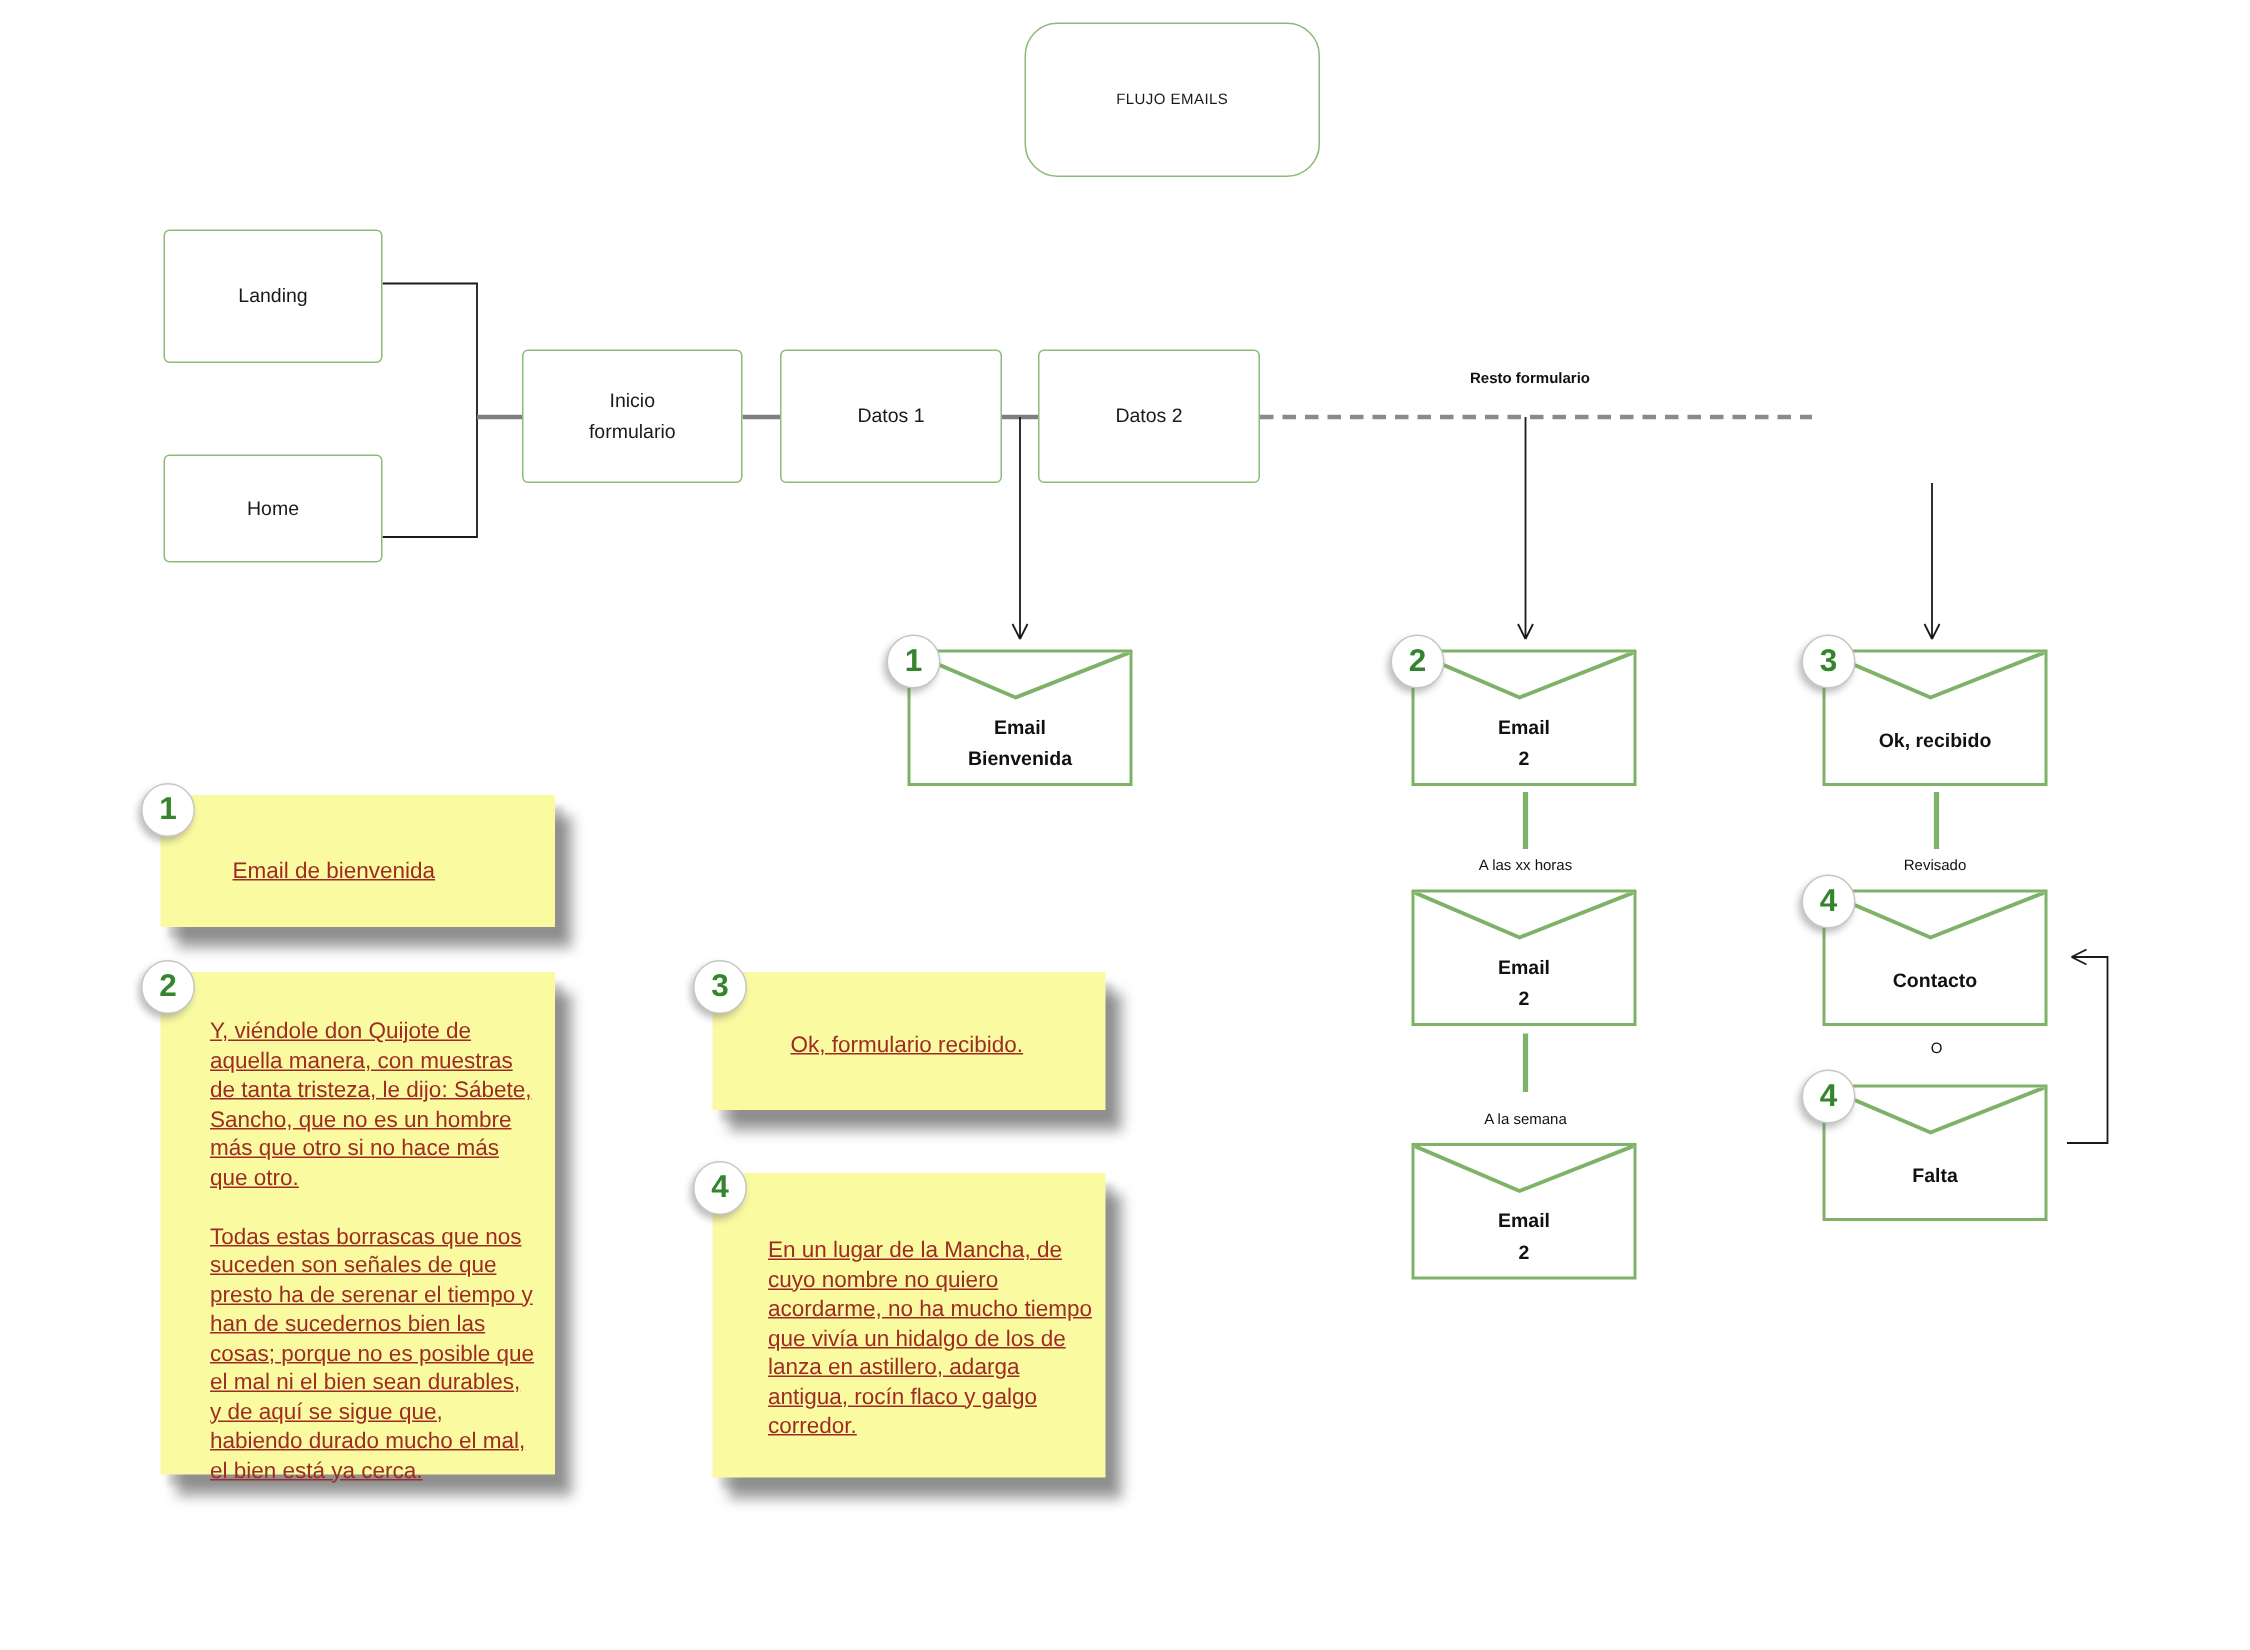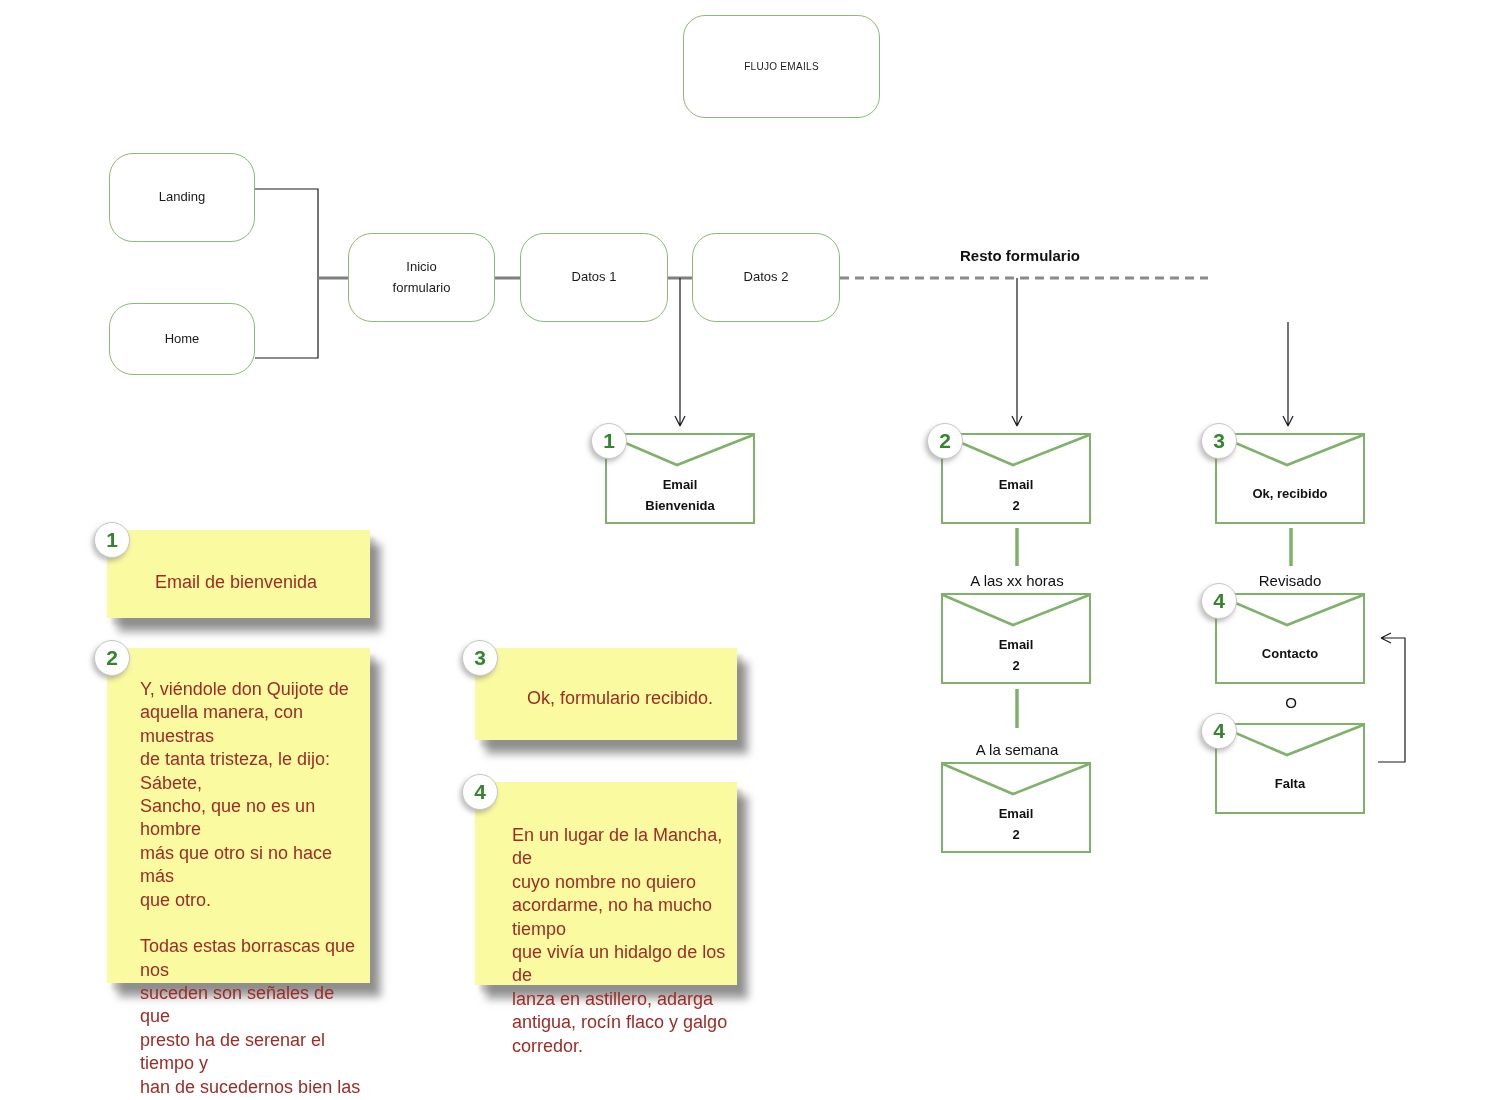--- a/index.html
+++ b/index.html
@@ -4,21 +4,21 @@
 <style>
   html,body{margin:0;padding:0;background:#fff;}
   .stage{
     position:relative;width:1500px;height:1100px;background:#ffffff;
     font-family:"Liberation Sans", sans-serif;overflow:hidden;
   }
   .layer{position:absolute;left:0;top:0;pointer-events:none;}
   
   .fnode{
     position:absolute;box-sizing:border-box;background:#fff;
-    border:1.5px solid #8bbb78;border-radius:24px;
+    border:1.5px solid #8bbb78;border-radius:4px;
     display:flex;align-items:center;justify-content:center;text-align:center;
     font-size:13px;color:#1a1a1a;white-space:pre-line;line-height:1.55;
   }
   .title-box{border-radius:22px;font-size:10px;letter-spacing:.3px;}
   
   .envelope{
     position:absolute;box-sizing:border-box;width:150px;height:91px;
     background:#fff;border:2px solid #7fb269;
   }
   .flap{position:absolute;left:0;top:0;width:100%;height:100%;}
@@ -34,32 +34,33 @@
     position:absolute;width:36px;height:36px;border-radius:50%;
     background:#fff;border:1px solid #c6c6c6;box-sizing:border-box;
     box-shadow:-2px 3px 5px rgba(110,110,110,.45);
     display:flex;align-items:center;justify-content:center;
     font-size:21px;font-weight:bold;color:#35842e;
   }
   .corner-badge{left:-16px;top:-12px;}
   .note-badge{left:-13px;top:-8px;}
   
   .edge-label{
-    position:absolute;transform:translateX(-50%);font-size:15px;color:#111;
+    position:absolute;transform:translateX(-50%);font-size:10px;color:#111;
     white-space:nowrap;text-align:center;
   }
   .bold{font-weight:bold;}
   
   .note{
     position:absolute;background:#fafaa0;
     box-shadow:11px 14px 8px rgba(95,95,95,.6), 5px 7px 4px rgba(120,120,120,.3);
   }
   .note-text{
-    position:absolute;font-size:18px;color:#9e2b25;line-height:1.3;
+    position:absolute;font-size:15px;color:#9e2b25;line-height:1.3;
     white-space:pre-line;
+    text-decoration:underline;
   }
 </style>
 </head>
 <body>
 
 <div class="stage">
 
   <svg class="layer" width="1500" height="1100" viewBox="0 0 1500 1100">
 
     <path d="M255 189 L318 189 L318 358 L255 358" fill="none" stroke="#1a1a1a" stroke-width="1.2"></path>

